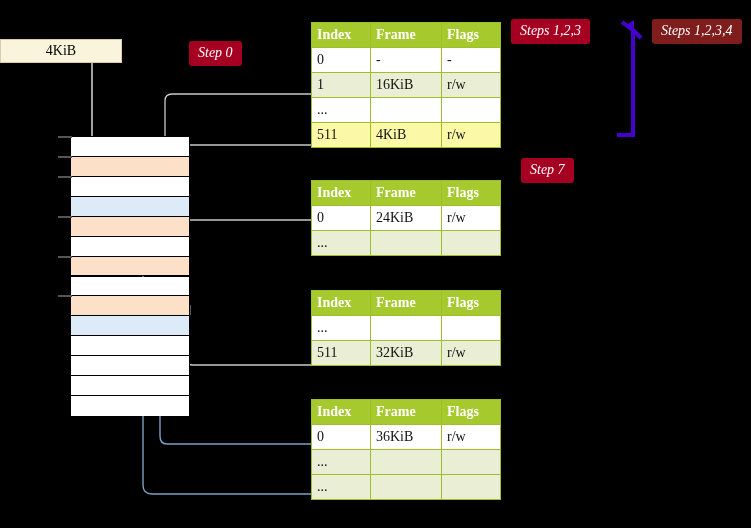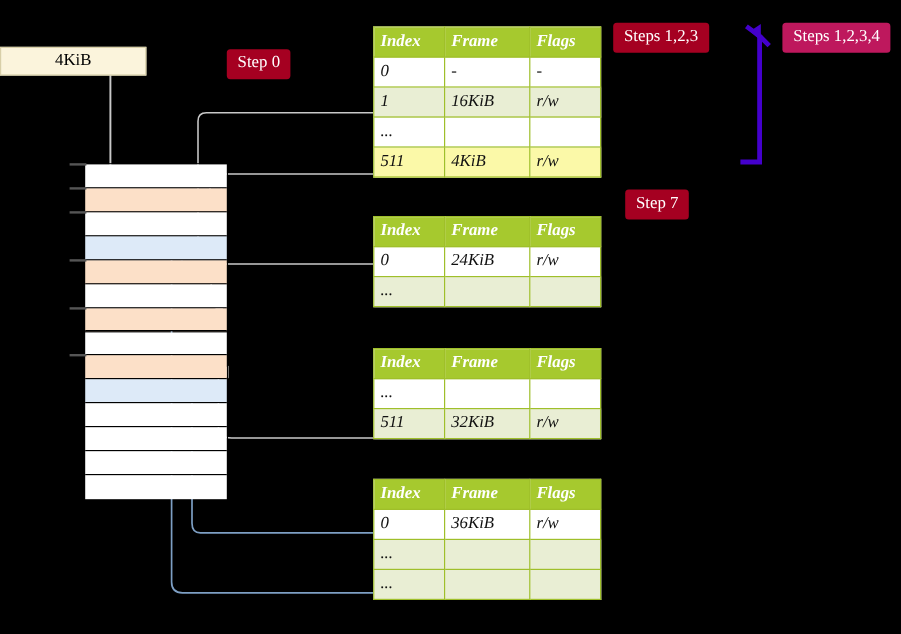--- a/index.html
+++ b/index.html
@@ -3,44 +3,44 @@
 <meta charset="utf-8">
 <style>
   html,body{margin:0;padding:0;background:#000;}
   body{width:751px;height:528px;position:relative;overflow:hidden;
        font-family:"Liberation Serif","DejaVu Serif",serif;}
   .root{position:absolute;left:0;top:0;width:751px;height:528px;}
 
   
   .badge{position:absolute;color:#ffffff;font-size:14px;line-height:1;
          padding:5px 9px 6px 9px;border-radius:3px;white-space:nowrap;
-         font-family:"Liberation Serif","DejaVu Serif",serif;}
+         font-family:"Liberation Serif","DejaVu Serif",serif;font-style:italic;}
   .badge-red{background:#a50021;}
-  .badge-blue{background:#be185d;}
+  .badge-blue{background:#7f1d1d;}
 
   
   .kib-box{position:absolute;left:0;top:39px;width:120px;height:22px;
            background:#fbf4dc;border:1px solid #d8cfa8;
            display:flex;align-items:center;justify-content:center;
            font-size:14px;color:#000;}
 
   
   .mem-grid{position:absolute;left:70px;top:136px;width:120px;height:279px;
             border:1px solid #000;box-sizing:border-box;}
   .mem-row{position:absolute;left:0;width:100%;box-sizing:border-box;
            border-bottom:1px solid #000;height:21.5px;}
   .mem-row.last{border-bottom:none;}
   .tick{position:absolute;width:14px;height:0;border-top:2px solid #555;left:56px;}
 
   
   .ptable{position:absolute;border-collapse:collapse;
           border:1px solid #9fbf2a;background:#fff;}
   .ptable td,.ptable th{border:1px solid #9fbf2a;padding:3px 5px 4px 5px;
           font-size:14px;color:#111;text-align:left;height:17px;
-          font-family:"Liberation Serif","DejaVu Serif",serif;font-style:italic;}
+          font-family:"Liberation Serif","DejaVu Serif",serif;}
   .ptable th{background:#a6c92e;color:#fff;font-weight:bold;}
   .ptable td.c0{width:48px;}
   .ptable td.c1{width:60px;}
   .ptable td.c2{width:48px;}
   .ptable tr.alt td{background:#e9eed4;}
   .ptable td.hl{background:#fbf9a8;}
 
   
   svg.wires{position:absolute;left:0;top:0;width:751px;height:528px;
             pointer-events:none;}

